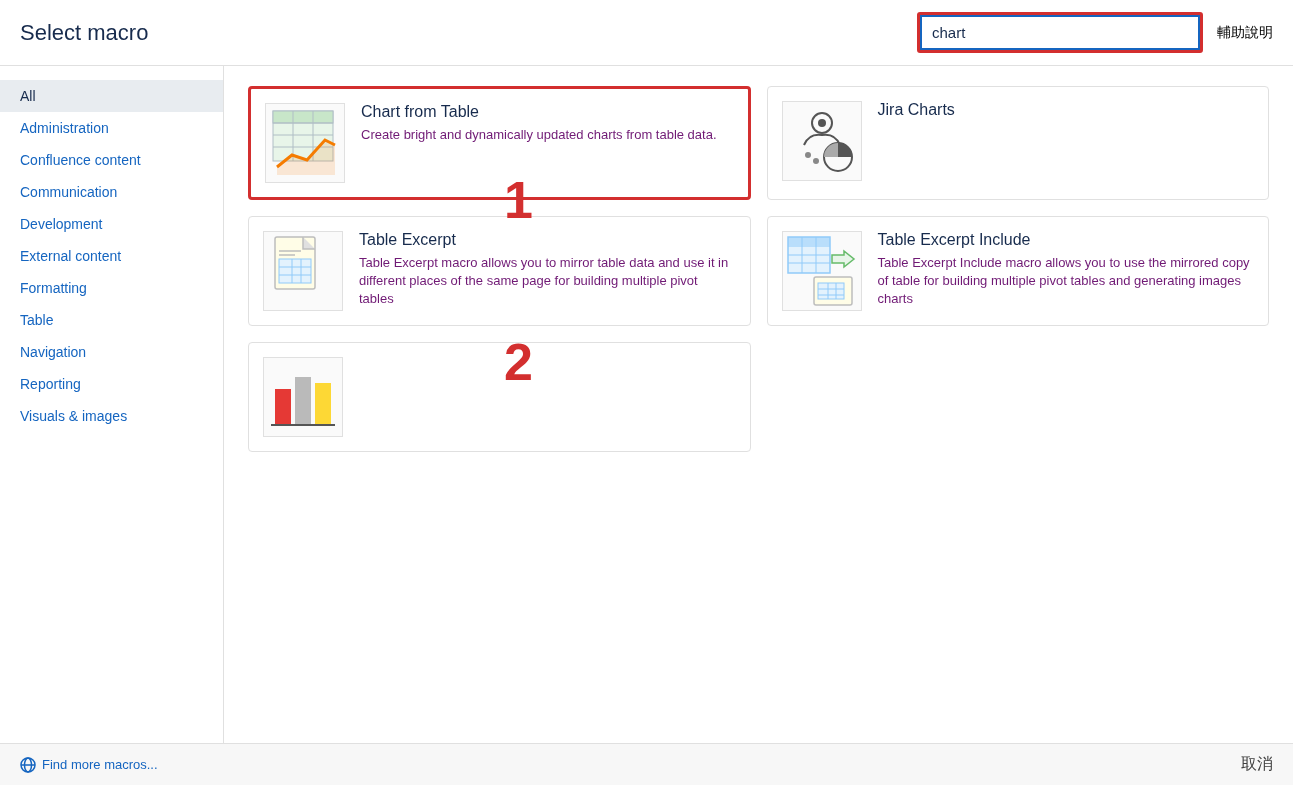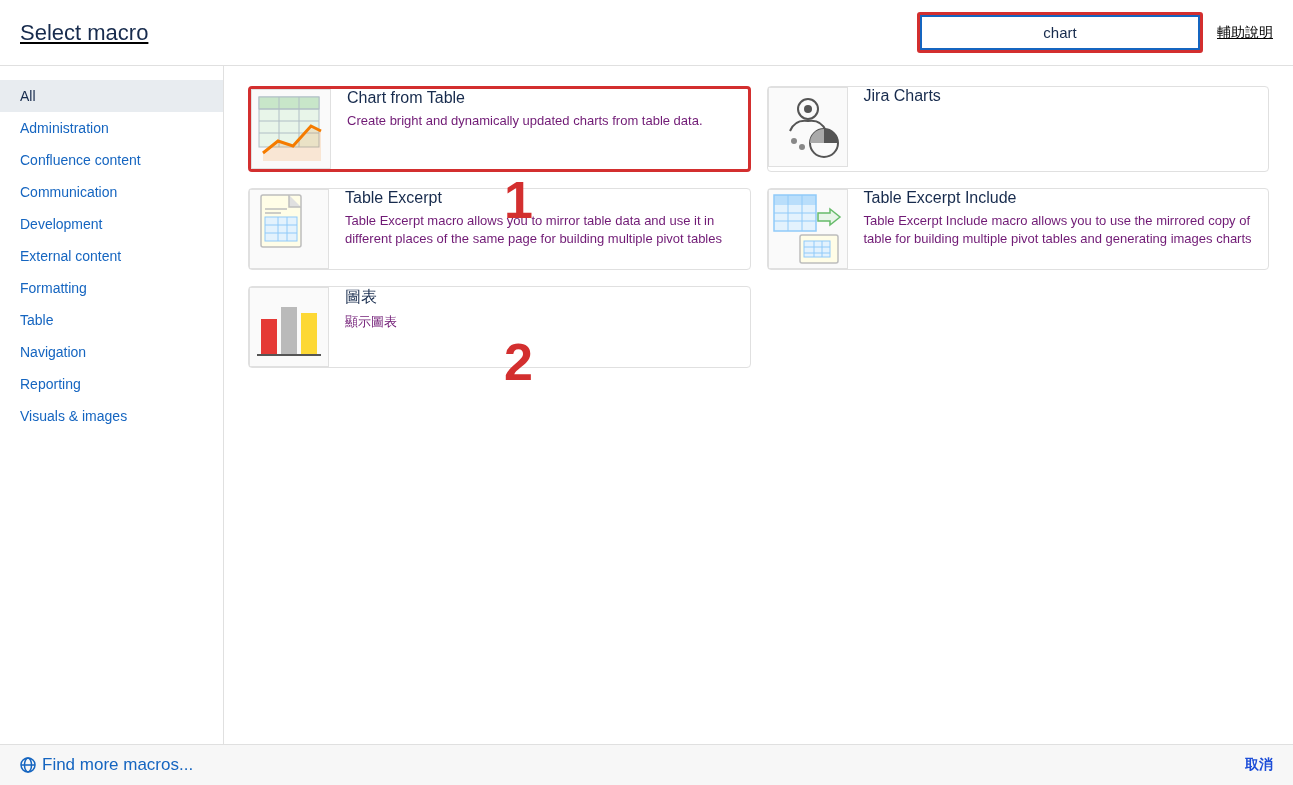--- a/index.html
+++ b/index.html
@@ -4,21 +4,20 @@
   <style>
     * { box-sizing: border-box; margin: 0; padding: 0; }
     body { font-family: -apple-system, BlinkMacSystemFont, 'Segoe UI', Arial, sans-serif; background: #fff; width: 1293px; height: 785px; overflow: hidden; display: flex; flex-direction: column; }
 
     .top-bar {
       display: flex;
       align-items: center;
       justify-content: space-between;
       padding: 12px 20px;
       border-bottom: 1px solid #e0e0e0;
-      text-decoration: underline;
     }
     .page-title {
       font-size: 22px;
       font-weight: 400;
       color: #172b4d;
     }
     .search-area {
       display: flex;
       align-items: center;
       gap: 14px;
@@ -27,21 +26,20 @@
       border: 3px solid #d32f2f;
       border-radius: 3px;
     }
     .search-input {
       width: 280px;
       padding: 7px 10px;
       font-size: 15px;
       border: 2px solid #1565c0;
       outline: none;
       color: #172b4d;
-      text-align: center;
     }
     .help-link {
       color: #000000;
       font-size: 14px;
       cursor: pointer;
       text-decoration: none;
       white-space: nowrap;
     }
 
     .main-content {
@@ -79,20 +77,21 @@
       grid-template-columns: 1fr 1fr;
       grid-template-rows: auto auto auto;
       gap: 16px;
       align-content: start;
     }
 
     .macro-card {
       display: flex;
       align-items: flex-start;
       gap: 16px;
+      padding: 14px;
       border: 1px solid #e0e0e0;
       border-radius: 4px;
       cursor: pointer;
       background: #fff;
     }
     .macro-card.selected {
       border: 3px solid #d32f2f;
       background: #fff;
     }
 
@@ -128,28 +127,27 @@
       justify-content: space-between;
       padding: 10px 20px;
       border-top: 1px solid #e0e0e0;
       background: #f7f7f7;
     }
     .find-more {
       display: flex;
       align-items: center;
       gap: 6px;
       color: #1565c0;
-      font-size: 17px;
+      font-size: 13px;
       cursor: pointer;
     }
     .cancel-btn {
-      color: #1d4ed8;
-      font-size: 14px;
-      cursor: pointer;
-      font-weight: bold;
+      color: #404040;
+      font-size: 16px;
+      cursor: pointer;
     }
 
     
     .annotation {
       position: absolute;
       font-size: 52px;
       font-weight: 900;
       color: #d32f2f;
       line-height: 1;
       pointer-events: none;
@@ -290,24 +288,20 @@
           <div class="macro-icon">
             <svg width="76" height="76" viewBox="0 0 76 76" fill="none" xmlns="http://www.w3.org/2000/svg">
 
       <rect x="10" y="30" width="16" height="36" fill="#e53935"></rect>
       <rect x="30" y="18" width="16" height="48" fill="#9e9e9e" opacity="0.7"></rect>
       <rect x="50" y="24" width="16" height="42" fill="#fdd835"></rect>
 
       <line x1="6" y1="66" x2="70" y2="66" stroke="#555" stroke-width="2"></line>
     </svg>
           </div>
-          <div class="macro-info">
-            <div class="macro-name">圖表</div>
-            <div class="macro-desc">顯示圖表</div>
-          </div>
         </div>
       </div>
 
     <div class="annotation annotation-1">1</div>
     <div class="annotation annotation-2">2</div>
   </div>
 </div>
 
 <div class="footer">
   <div class="find-more">

